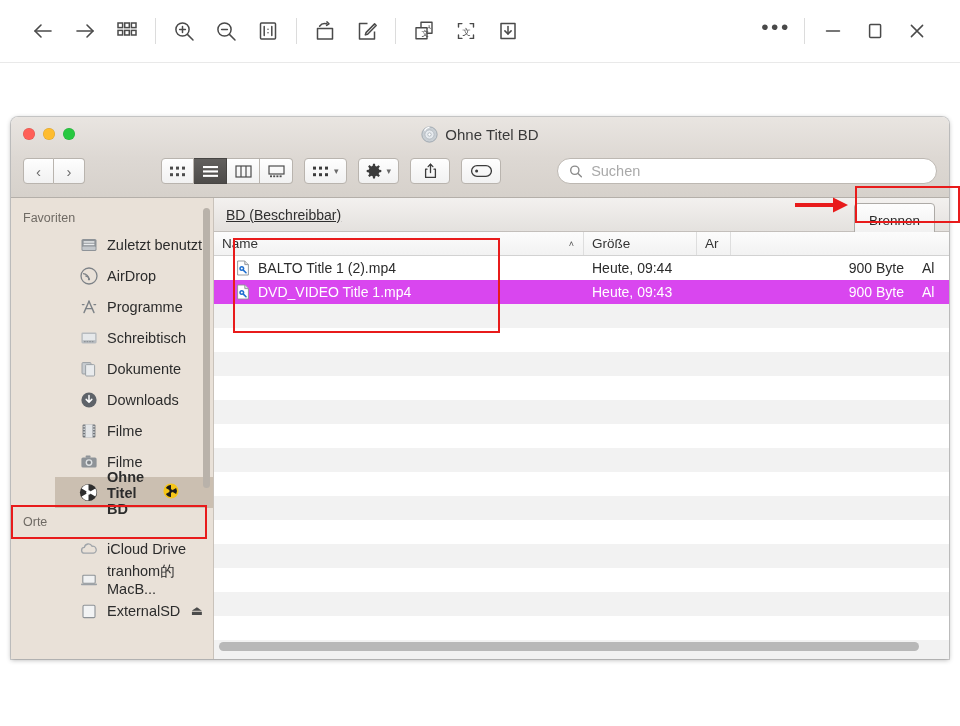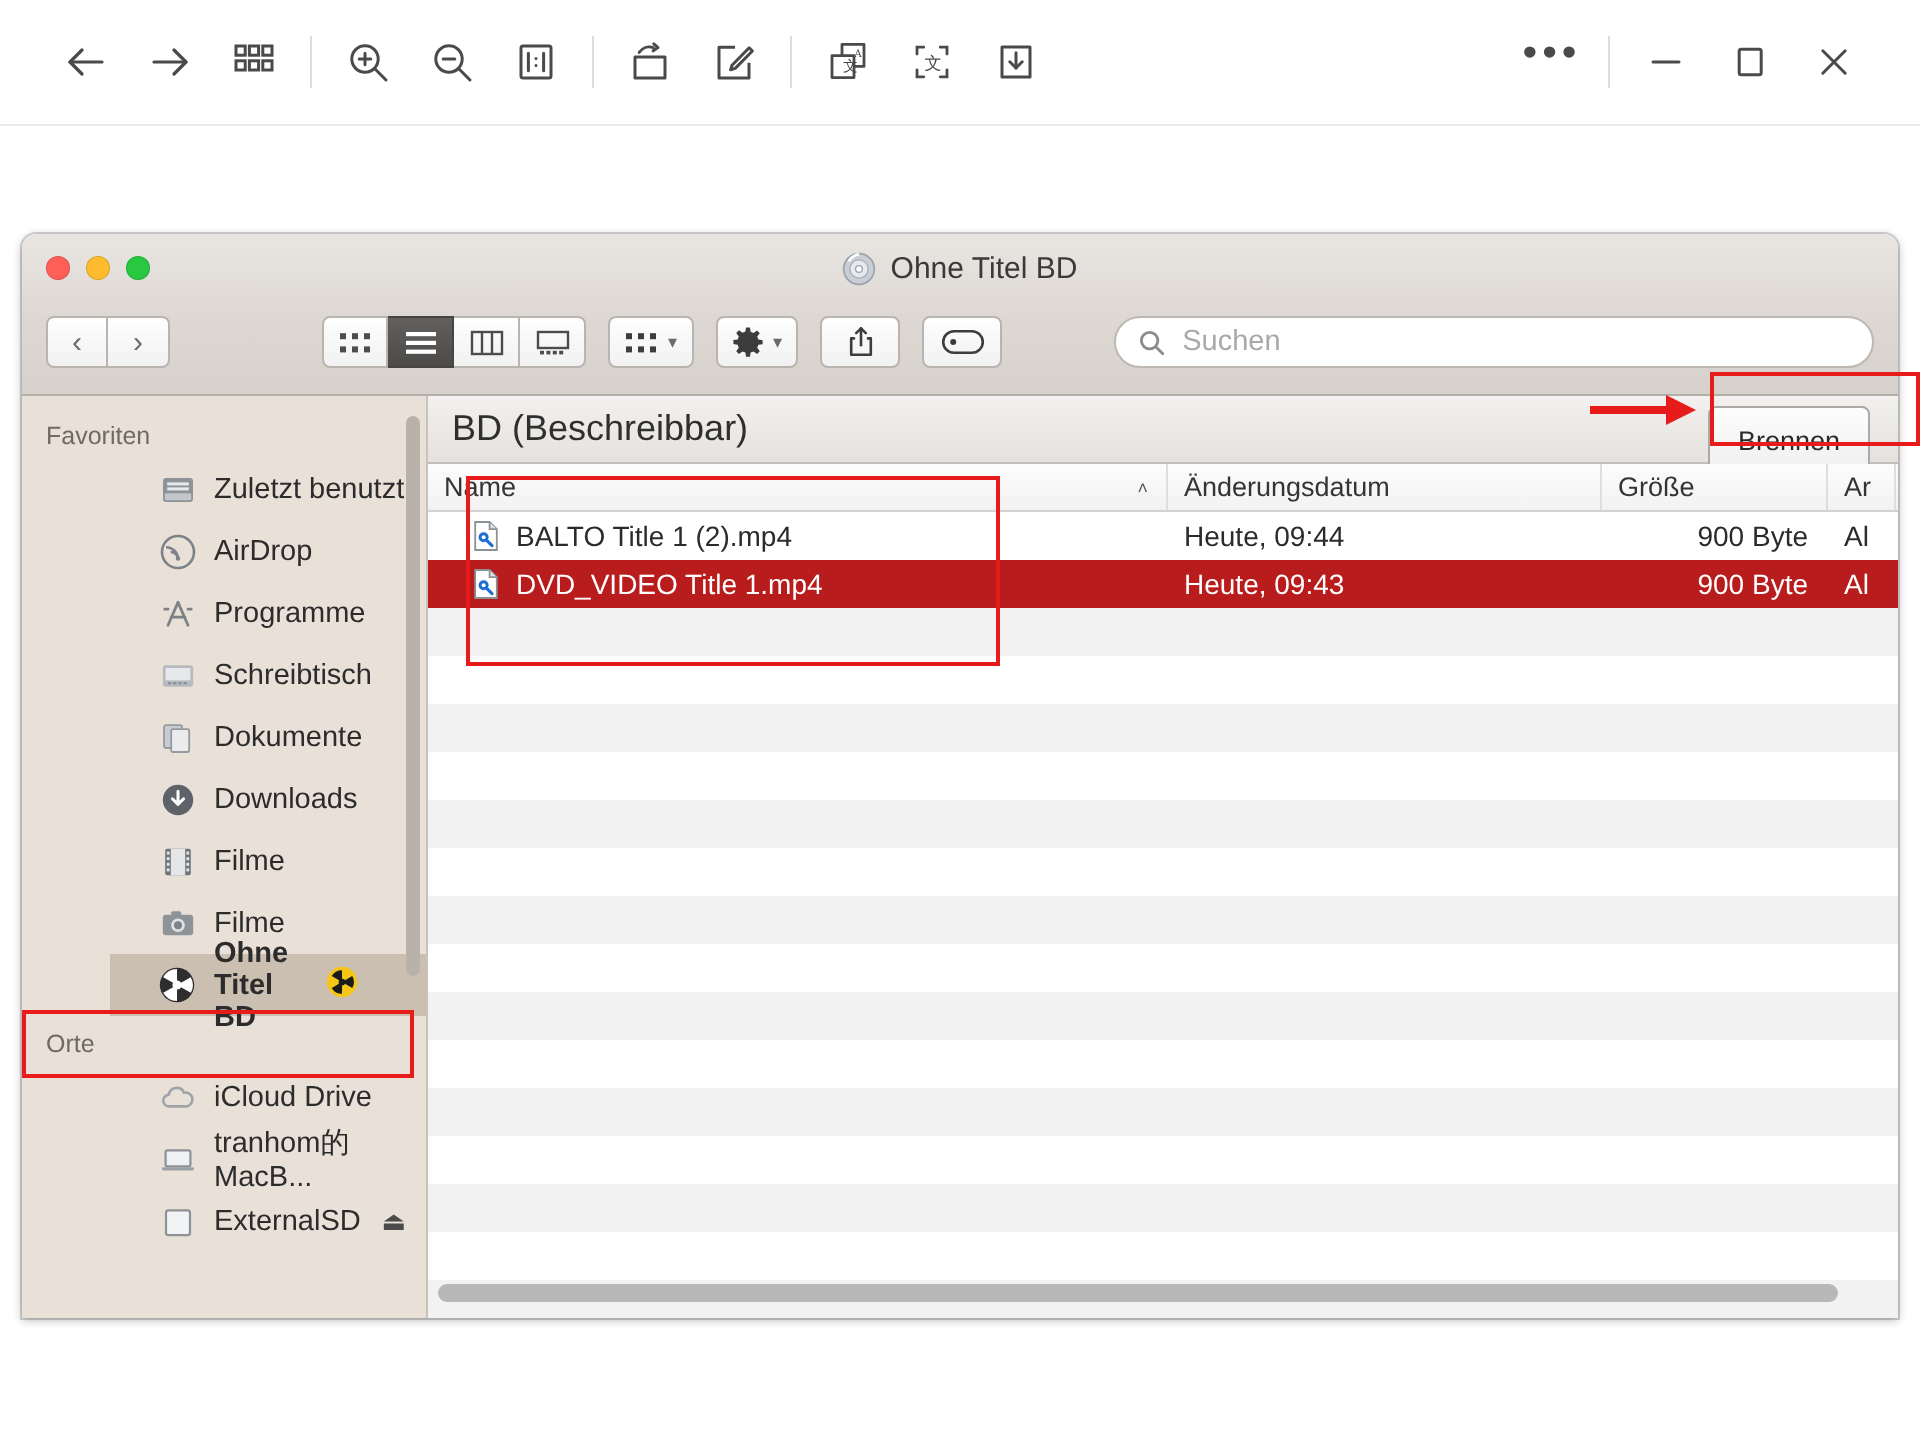--- a/index.html
+++ b/index.html
@@ -193,21 +193,21 @@
   .content { flex: 1 1 auto; position: relative; background: #ffffff; }
 
   .burnbar {
     height: 34px;
     background: linear-gradient(to bottom,#f3f1ef,#e4e1de);
     border-bottom: 1px solid #c3bfbb;
     display: flex; align-items: center;
     padding: 0 12px;
     position: relative;
   }
-  .burnbar .lbl { font-size: 18px; color: #2f2f2f; }
+  .burnbar .lbl { font-size: 14px; color: #2f2f2f; text-decoration: underline; }
   .burn-btn {
     position: absolute; right: 14px; top: 5px;
     height: 34px; padding: 0 14px;
     background: linear-gradient(to bottom,#fdfdfd,#efefef);
     border: 1px solid #adaaa6;
     border-radius: 4px;
     display: flex; align-items: center;
     font-size: 13.5px; color: #2b2b2b;
   }
 
@@ -229,21 +229,21 @@
   .sortarrow { position: absolute; right: 9px; font-size: 9px; color: #555; }
 
   .rows { position: relative; }
   .row {
     height: 24px;
     display: flex; align-items: center;
     font-size: 14px;
   }
   .row.odd { background: #ffffff; }
   .row.even { background: #f2f2f2; }
-  .row.selected { background: #b91c1c; }
+  .row.selected { background: #d946ef; }
   .row.selected .cell { color: #ffffff; }
   .cell { height: 100%; display: flex; align-items: center; padding-left: 8px; color: #2b2b2b; }
   .cell.name { gap: 7px; padding-left: 21px; }
   .cell.right { justify-content: flex-end; padding-right: 10px; }
   .file-ic { width: 16px; height: 16px; flex: 0 0 auto; }
 
   .hscroll {
     position: absolute;
     left: 5px; bottom: 8px;
     height: 9px;
@@ -669,23 +669,20 @@
 
       <div class="burnbar">
         <span class="lbl">BD (Beschreibbar)</span>
         <div class="burn-btn">Brennen</div>
       </div>
 
       <div class="colhead">
         <div class="c" style="width:370px">
           <span>Name</span>
           <span class="sortarrow">˄</span>
-        </div>
-        <div class="c" style="width:217px">
-          <span>Änderungsdatum</span>
         </div>
         <div class="c" style="width:113px">
           <span>Größe</span>
         </div>
         <div class="c" style="width:34px">
           <span>Ar</span>
         </div>
       </div>
 
       <div class="rows">

